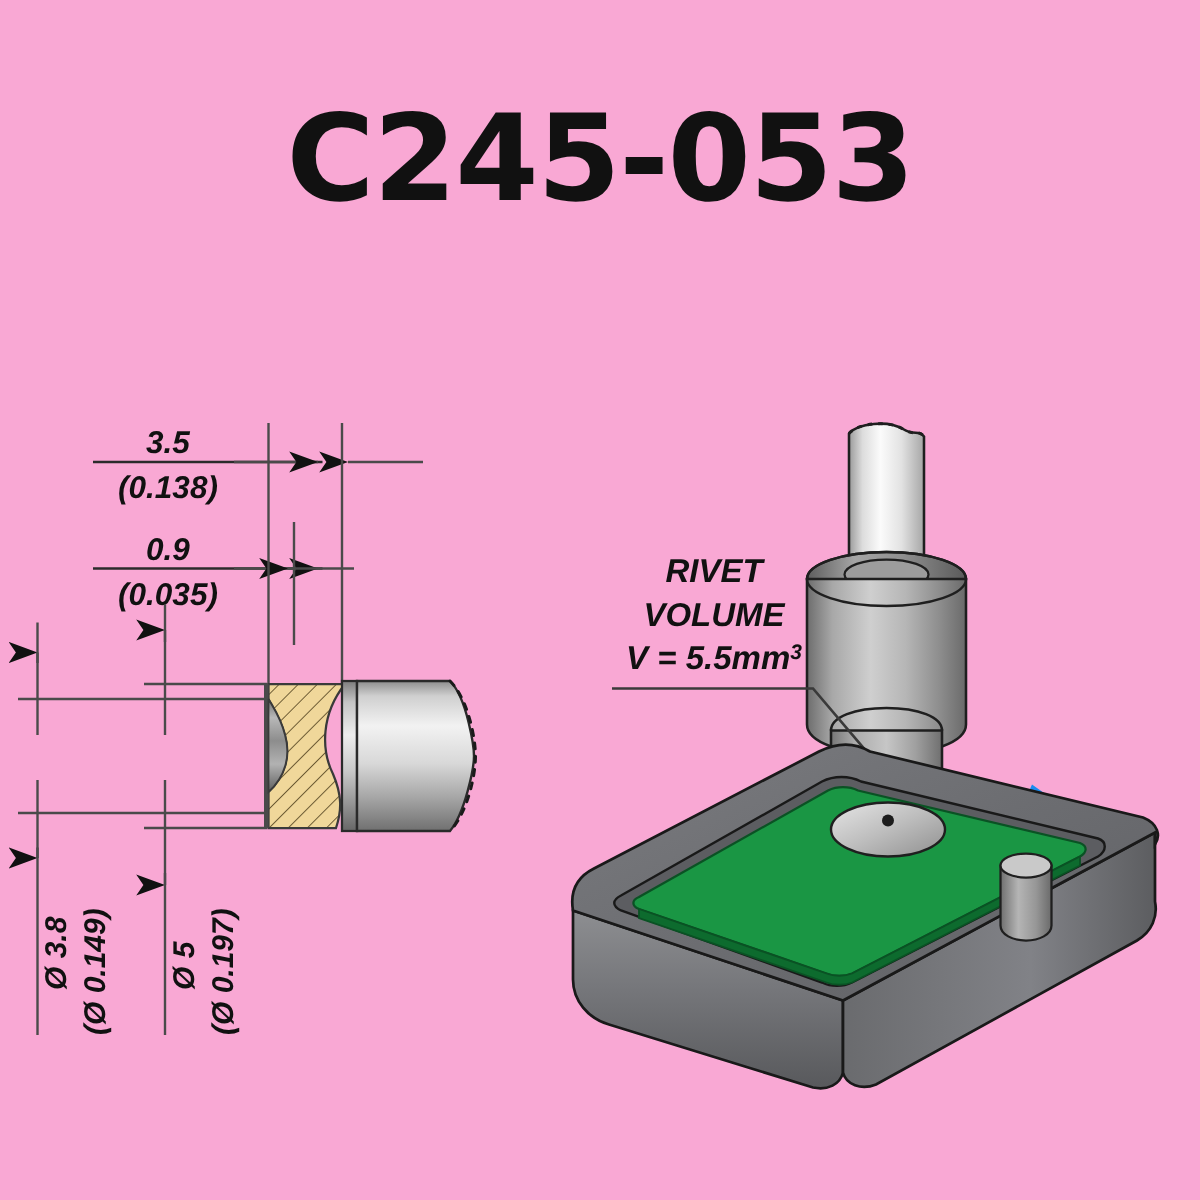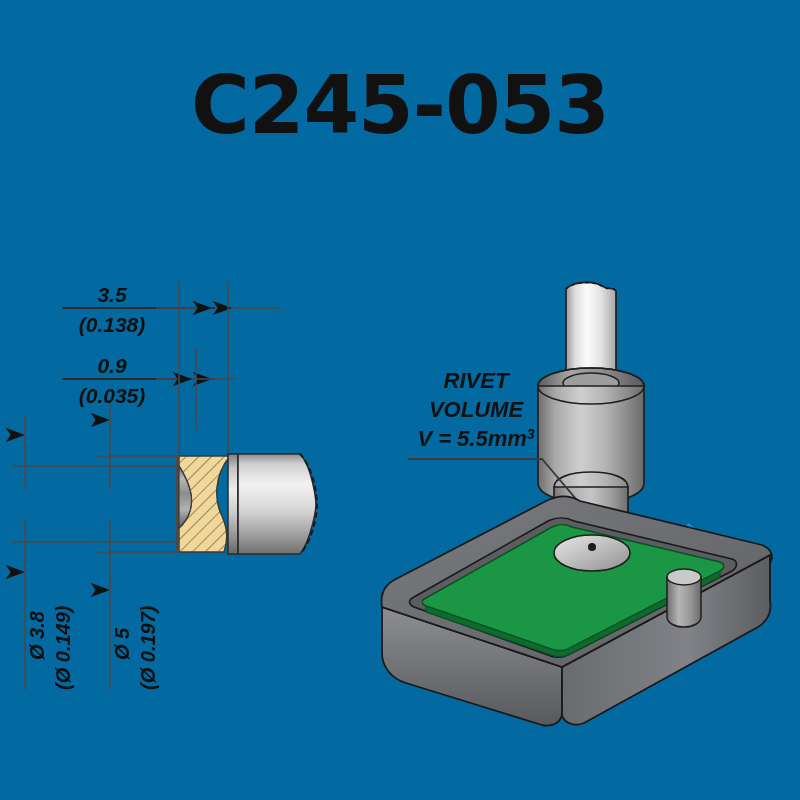--- a/index.html
+++ b/index.html
@@ -11,21 +11,21 @@
     width: 800px;
     height: 800px;
     font-family: "Liberation Sans", sans-serif;
     overflow: hidden;
     position: relative;
   }
   #page {
     position: relative;
     width: 800px;
     height: 800px;
-    background: #0369a1;
+    background: #f9a8d4;
   }
   .title {
     position: absolute;
     left: 0;
     top: 66px;
     width: 800px;
     text-align: center;
     font-family: "DejaVu Sans", sans-serif;
     font-weight: bold;
     font-size: 80px;

